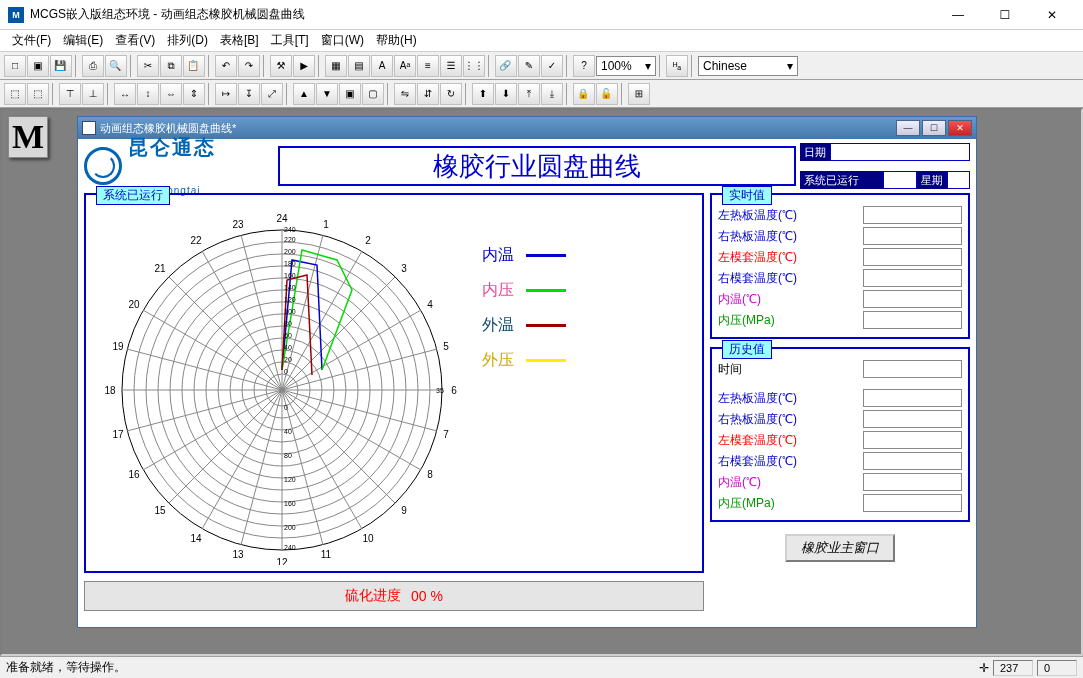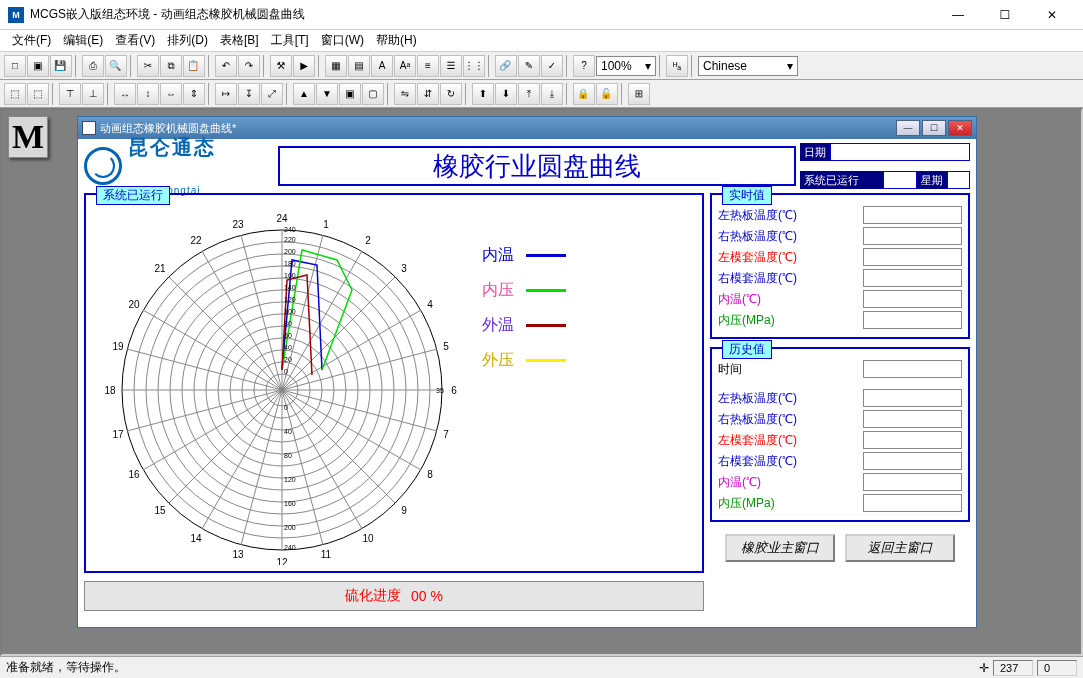--- a/index.html
+++ b/index.html
@@ -311,21 +311,21 @@
               <div class="legend">
                 <div class="legrow">
                     <span style="color:#0000cc">内温</span>
                     <div class="legline" style="background:#0000cc"></div>
                   </div>
                 <div class="legrow">
                     <span style="color:#ec4899">内压</span>
                     <div class="legline" style="background:#00dd00"></div>
                   </div>
                 <div class="legrow">
-                    <span style="color:#6d28d9">外温</span>
+                    <span style="color:#0c4a6e">外温</span>
                     <div class="legline" style="background:#990000"></div>
                   </div>
                 <div class="legrow">
                     <span style="color:#ccaa00">外压</span>
                     <div class="legline" style="background:#ffee00"></div>
                   </div>
               </div>
             </div>
           </div>
           <div class="progress">
@@ -391,21 +391,20 @@
                 <div class="dataval"></div>
               </div>
             <div class="datarow">
                 <div class="datalab" style="color:#009900">内压(MPa)</div>
                 <div class="dataval"></div>
               </div>
           </div>
 
           <div class="actbtns">
             <div class="actbtn">橡胶业主窗口</div>
-            <div class="actbtn">返回主窗口</div>
           </div>
         </div>
       </div>
     </div>
   </div>
 </div>
 
 <div class="statusbar">
   <div class="stext">准备就绪，等待操作。</div>
   <div>✛</div>

